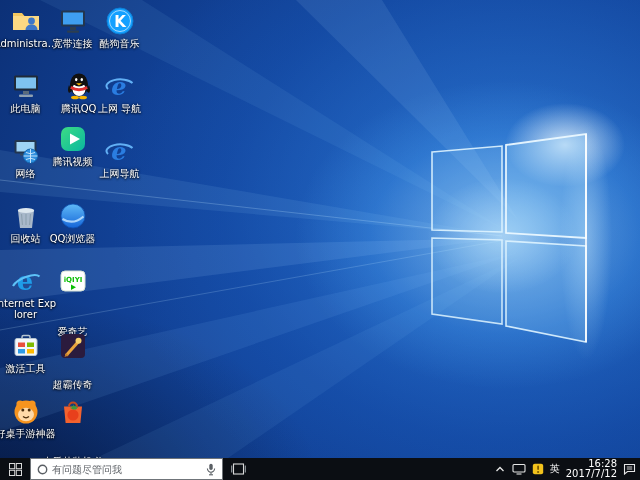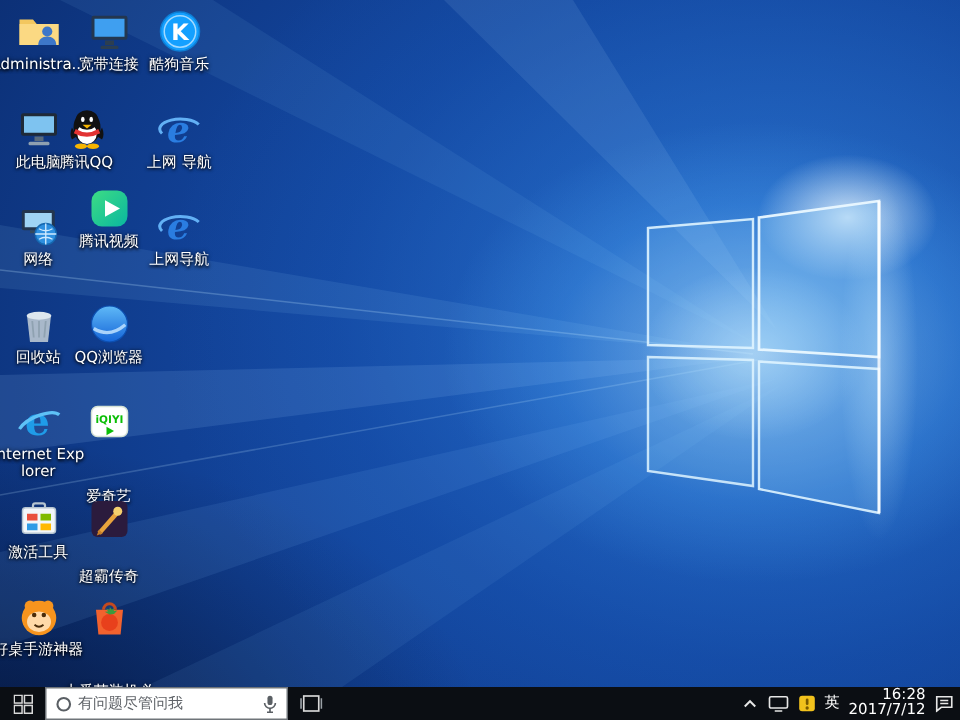--- a/index.html
+++ b/index.html
@@ -36,21 +36,21 @@
     word-break:break-all;
   }
 
   
   .taskbar{
     position:absolute;left:0;bottom:0;width:640px;height:22px;
     background:#0b0e13;display:flex;align-items:center;box-sizing:border-box;
   }
   .start-btn{width:30px;height:22px;display:flex;align-items:center;justify-content:center;flex:0 0 auto;}
   .search-box{
-    width:162px;height:22px;background:#fff;border:1px solid #6f7479;box-sizing:border-box;
+    width:193px;height:22px;background:#fff;border:1px solid #6f7479;box-sizing:border-box;
     display:flex;align-items:center;gap:4px;padding:0 6px;flex:0 0 auto;
   }
   .search-input{
     flex:1;min-width:0;border:none;outline:none;background:transparent;
     font-size:10px;color:#555;font-family:inherit;padding:0;
   }
   .search-input::placeholder{color:#5f6368;opacity:1;}
   .taskview-btn{width:30px;height:22px;display:flex;align-items:center;justify-content:center;flex:0 0 auto;}
   .tray{margin-left:auto;display:flex;align-items:center;height:22px;gap:6px;padding-right:4px;}
   .tray-btn{display:flex;align-items:center;justify-content:center;height:22px;}
@@ -133,21 +133,21 @@
         <div class="dicon-img">
           <svg viewBox="0 0 30 30">
             <rect x="3" y="4.5" width="24" height="15" rx="1.5" fill="#1f2a38"></rect>
             <rect x="5" y="6.5" width="20" height="11" fill="#7ec3f0"></rect>
             <rect x="12" y="20" width="6" height="3" fill="#5a6b7c"></rect>
             <rect x="8" y="23.5" width="14" height="2.4" rx="1" fill="#8fa0b0"></rect>
           </svg>
         </div>
         <div class="dicon-label">此电脑</div>
       </div>
-      <div class="dicon" style="left: 34px; top: 71px;">
+      <div class="dicon" style="left: 55px; top: 71px;">
         <div class="dicon-img">
           <svg viewBox="0 0 30 30">
             <path d="M5 14q-2 5 0 8l3-2z" fill="#111"></path>
             <path d="M25 14q2 5 0 8l-3-2z" fill="#111"></path>
             <ellipse cx="11" cy="26.5" rx="4" ry="1.8" fill="#f7b500"></ellipse>
             <ellipse cx="19" cy="26.5" rx="4" ry="1.8" fill="#f7b500"></ellipse>
             <ellipse cx="15" cy="14" rx="9" ry="11" fill="#111"></ellipse>
             <ellipse cx="15" cy="18" rx="6.5" ry="7" fill="#fff"></ellipse>
             <ellipse cx="15" cy="9" rx="7.5" ry="6.5" fill="#111"></ellipse>
             <ellipse cx="12.2" cy="8.6" rx="1.2" ry="1.7" fill="#fff"></ellipse>

